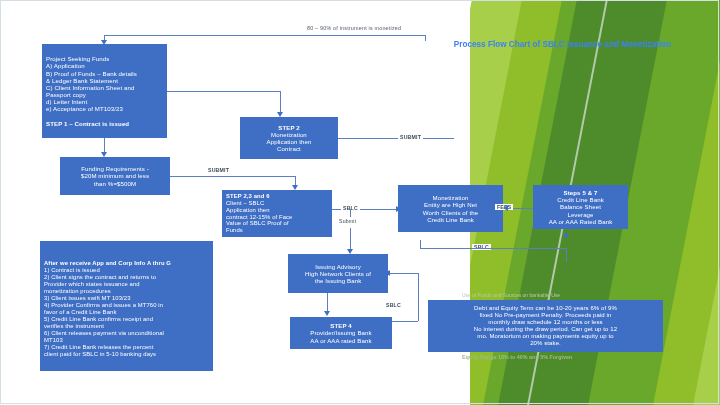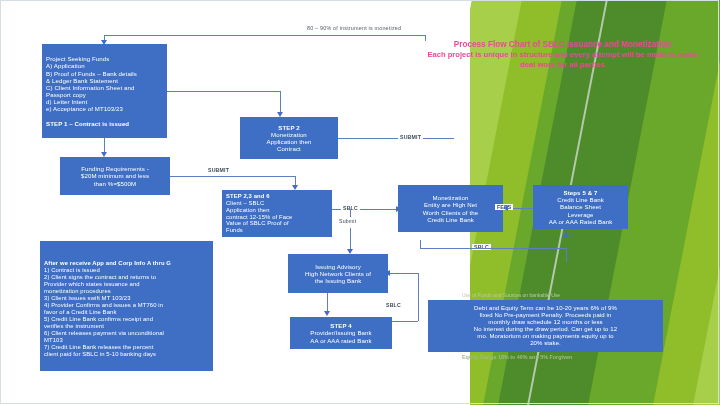--- a/index.html
+++ b/index.html
@@ -47,21 +47,21 @@
   .arr-d{border-left:3.5px solid transparent;border-right:3.5px solid transparent;border-top:5px solid #3f6fc4;}
   .arr-u{border-left:3.5px solid transparent;border-right:3.5px solid transparent;border-bottom:5px solid #3f6fc4;}
   .arr-l{border-top:3.5px solid transparent;border-bottom:3.5px solid transparent;border-right:5px solid #3f6fc4;}
   .arr-r{border-top:3.5px solid transparent;border-bottom:3.5px solid transparent;border-left:5px solid #3f6fc4;}
 
   .edge-label{position:absolute;color:#3c4a58;font-size:5.2px;font-weight:bold;
     letter-spacing:.2px;background:#ffffff;padding:0 2px;white-space:nowrap;}
   .edge-label.plain{background:transparent;font-weight:normal;color:#55606c;}
 
   
-  .title-wrap{position:absolute;text-align:center;color:#ec4899;}
+  .title-wrap{position:absolute;text-align:center;color:#3b82f6;}
   .title-main{font-weight:bold;font-size:8.2px;line-height:1.25;}
   .title-sub{font-size:7.6px;line-height:1.3;font-weight:bold;}
 
   .faint{position:absolute;color:#b9c9a9;white-space:nowrap;}
 </style>
 </head>
 <body>
 
 <div id="stage">
 
@@ -71,21 +71,20 @@
     <i class="g2"></i>
     <i class="g3"></i>
     <i class="g4"></i>
     <i class="gline"></i>
   </div>
 
   <div class="frame"></div>
 
   <div class="title-wrap" style="left:420px;top:40px;width:285px;">
     <div class="title-main">Process Flow Chart of SBLC Issuance and Monetization</div>
-    <div class="title-sub">Each project is unique in structure and every attempt will be made to make deal work for all parties</div>
   </div>
 
   <div class="edge-label plain" style="left:305px;top:25px;font-size:5.4px;">80 – 90% of instrument is monetized</div>
   <div class="ln-h" style="left:104px;top:35px;width:322px;"></div>
   <div class="ln-v" style="left:425px;top:35px;height:6px;"></div>
   <div class="ln-v" style="left:104px;top:35px;height:6px;"></div>
   <div class="arrow arr-d" style="left:100.5px;top:40px;"></div>
 
   <div class="box left" style="left:42px;top:44px;width:125px;height:94px;font-size:6.1px;">
     <span class="ln">Project Seeking Funds</span>

